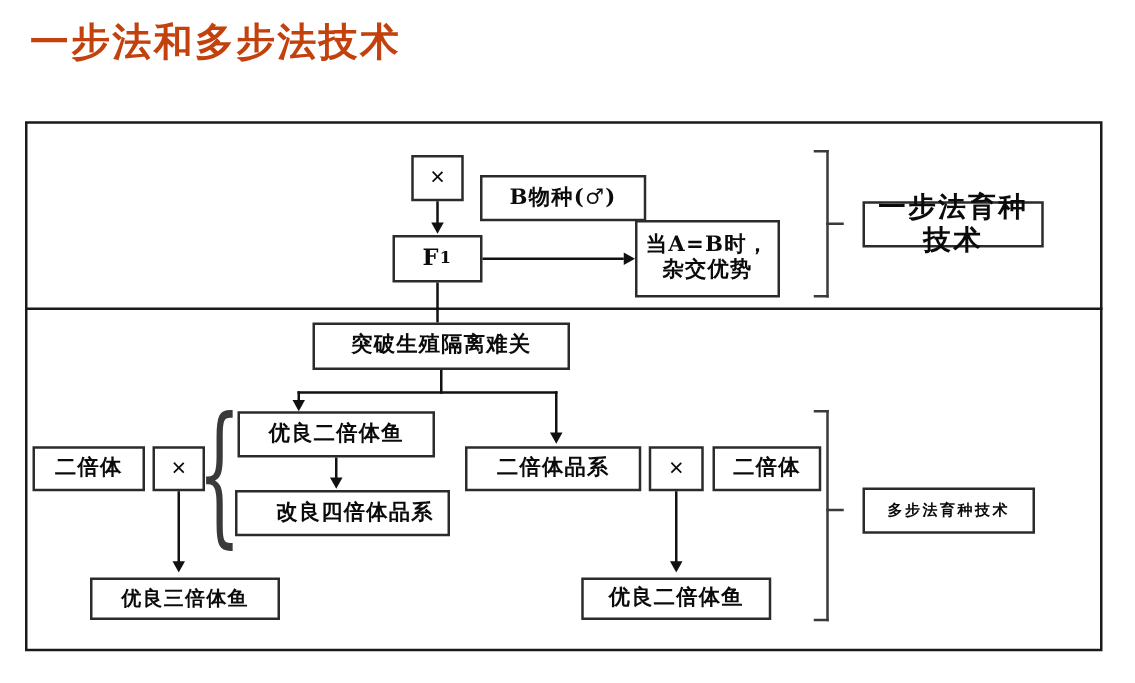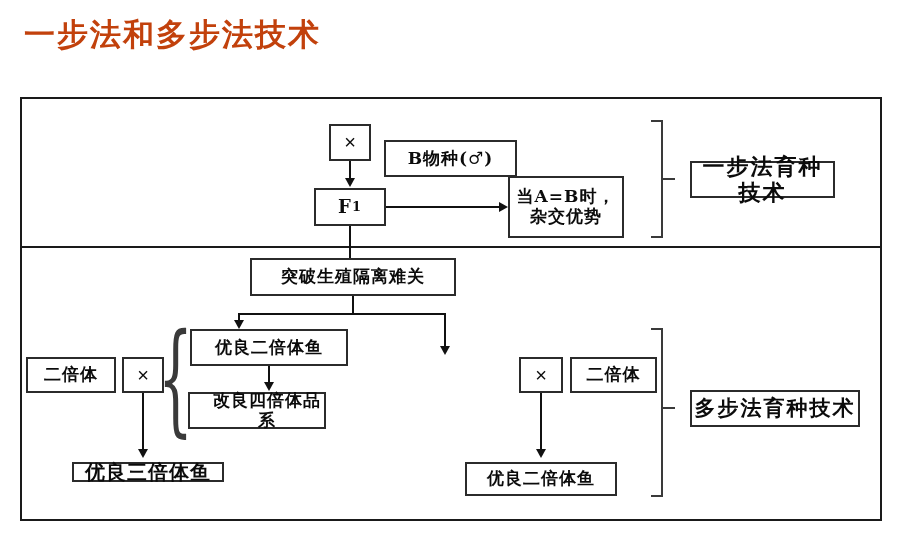--- a/index.html
+++ b/index.html
@@ -167,41 +167,42 @@
   <div class="arrow-down" style="left:234px; top:320px;"></div>
 
   <div class="line vline" style="left:444px; top:313px; height:36px;"></div>
   <div class="arrow-down" style="left:440px; top:346px;"></div>
 
   <div class="nbox" style="left:190px; top:329px; width:158px; height:37px; font-size:17px;">优良二倍体鱼</div>
 
   <div class="line vline" style="left:268px; top:366px; height:18px;"></div>
   <div class="arrow-down" style="left:264px; top:382px;"></div>
 
-  <div class="nbox" style="left:188px; top:392px; width:138px; height:37px; font-size:17px;padding-left:20px;">改良四倍体品系</div>
+  <div class="nbox" style="left:188px; top:392px; width:172px; height:37px; font-size:17px;padding-left:20px;">改良四倍体品系</div>
 
   <div class="curly" style="left:158px; top:318px; font-size:100px; transform:scaleX(0.55) scaleY(1.22); transform-origin: left top;">{</div>
 
   <div class="nbox" style="left:26px; top:357px; width:90px; height:36px; font-size:17px;">二倍体</div>
 
   <div class="nbox cross-box" style="left:122px; top:357px; width:42px; height:36px; font-size:20px;">×</div>
 
   <div class="line vline" style="left:142px; top:393px; height:58px;"></div>
   <div class="arrow-down" style="left:138px; top:449px;"></div>
 
-  <div class="nbox" style="left:72px; top:462px; width:152px; height:20px; font-size:20px;text-align:right;">优良三倍体鱼</div>
-
+  <div class="nbox" style="left:72px; top:462px; width:152px; height:34px; font-size:16px;text-align:right;">优良三倍体鱼</div>
+
+  <div class="nbox" style="left:372px; top:357px; width:141px; height:36px; font-size:17px;">二倍体品系</div>
 
   <div class="nbox cross-box" style="left:519px; top:357px; width:44px; height:36px; font-size:20px;">×</div>
 
   <div class="nbox" style="left:570px; top:357px; width:87px; height:36px; font-size:17px;">二倍体</div>
 
   <div class="line vline" style="left:540px; top:393px; height:58px;"></div>
   <div class="arrow-down" style="left:536px; top:449px;"></div>
 
   <div class="nbox" style="left:465px; top:462px; width:152px; height:34px; font-size:17px;">优良二倍体鱼</div>
 
   <div class="bracket" style="left:651px; top:328px; height:169px;"></div>
   <div class="bracket-stub" style="left:661px; top:407px;"></div>
 
-  <div class="nbox label-box" style="left:690px; top:390px; width:170px; height:37px; font-size:21px;">多步法育种技术</div>
+  <div class="nbox label-box" style="left:690px; top:390px; width:138px; height:37px; font-size:12px;">多步法育种技术</div>
 
 </div>
 
 </body></html>

